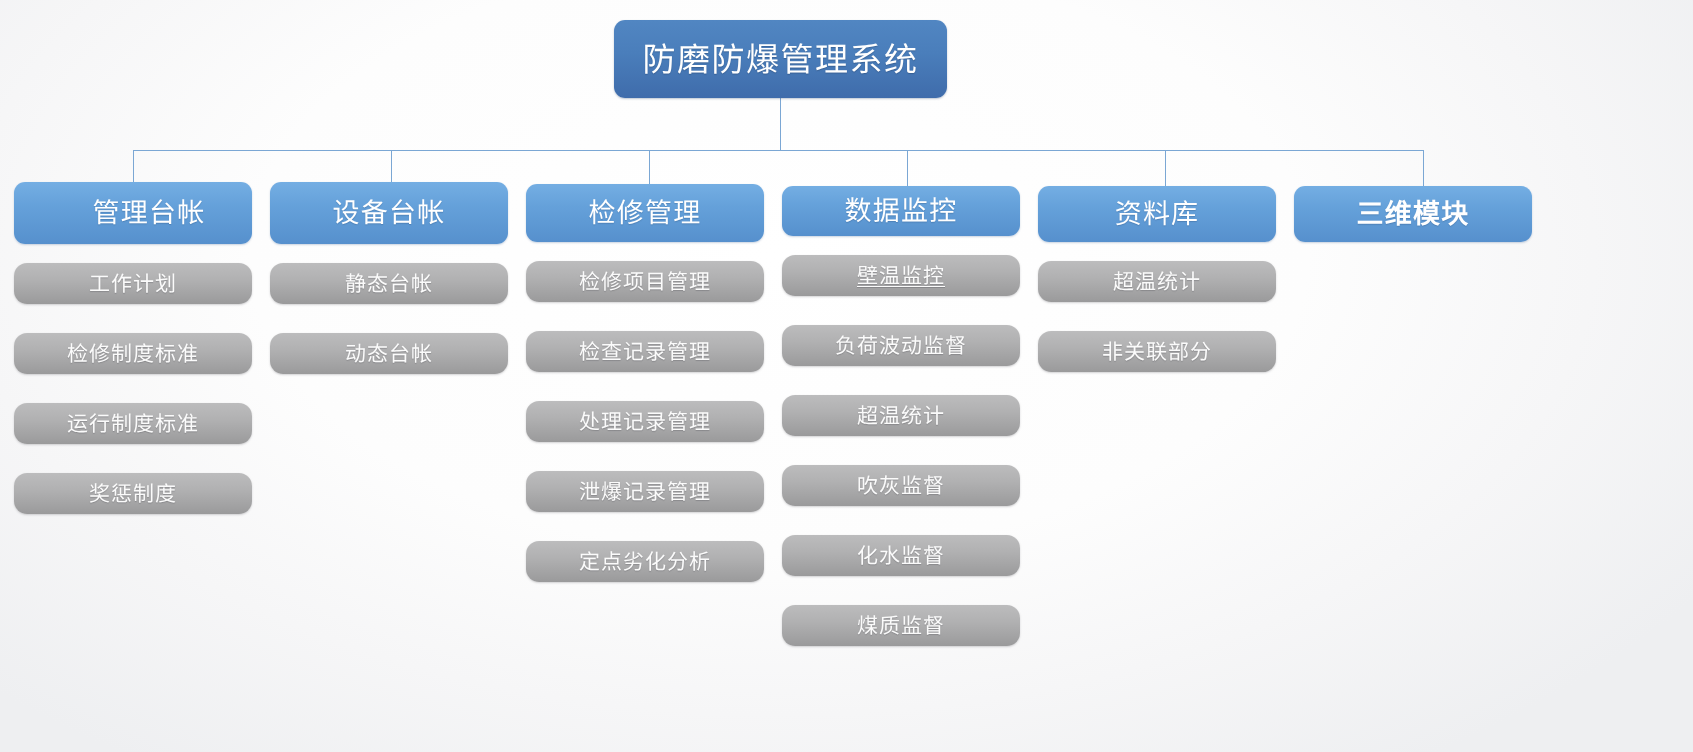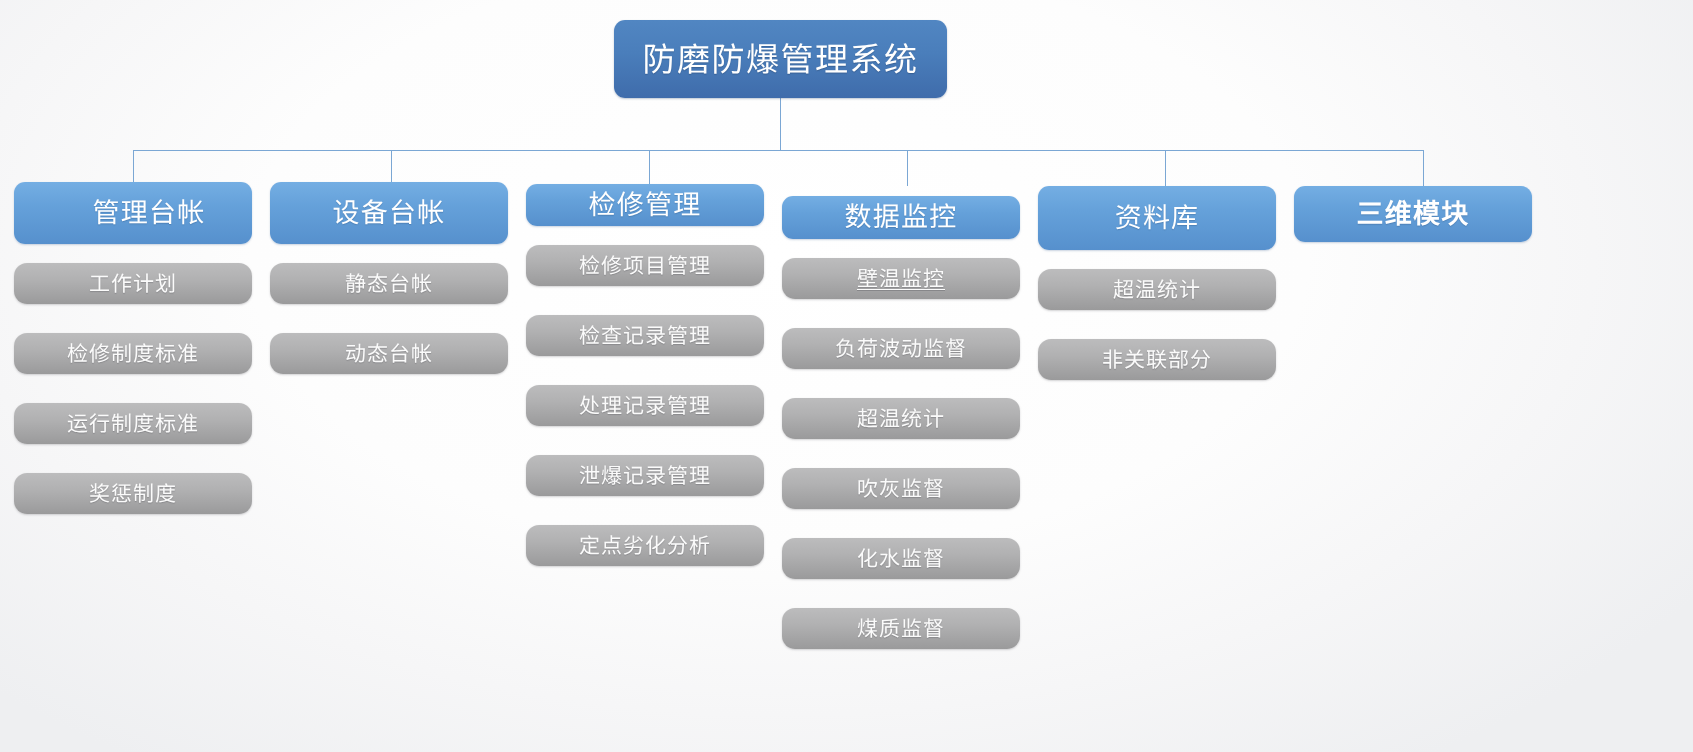--- a/index.html
+++ b/index.html
@@ -86,23 +86,23 @@
     color: #ffffff;
     font-size: 27px;
     letter-spacing: 1.2px;
     line-height: 1;
     text-shadow: 0 1px 1px rgba(40,75,120,.30);
     white-space: nowrap;
   }
   
   .column.c1 .l2-node { height: 62px; padding-left: 32px; }
   .column.c2 .l2-node { height: 62px; }
-  .column.c3 .l2-node { height: 42px; margin-top: 2px; }
-  .column.c4 .l2-node { height: 43px; margin-top: 14px; text-align: center; }
-  .column.c5 .l2-node { height: 64px; margin-top: 4px; }
+  .column.c3 .l2-node { height: 58px; margin-top: 2px; }
+  .column.c4 .l2-node { height: 50px; margin-top: 4px; text-align: center; }
+  .column.c5 .l2-node { height: 56px; margin-top: 4px; }
   .column.c6 .l2-node { height: 56px; margin-top: 4px; font-weight: bold; }
 
   
   .l3-list {
     display: flex;
     flex-direction: column;
     margin-top: 19px;
   }
   .l3-node {
     height: 41px;

